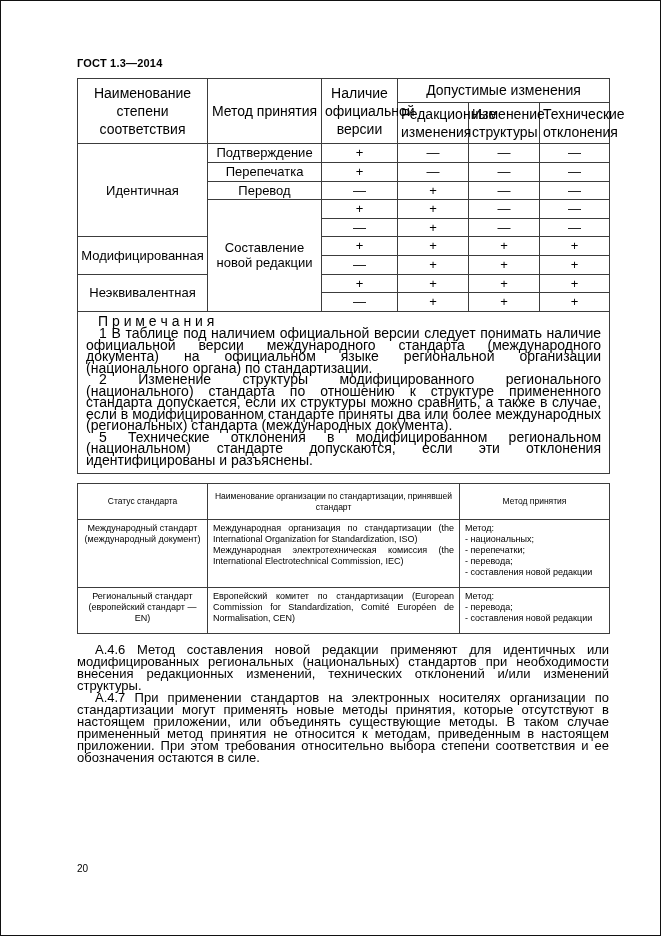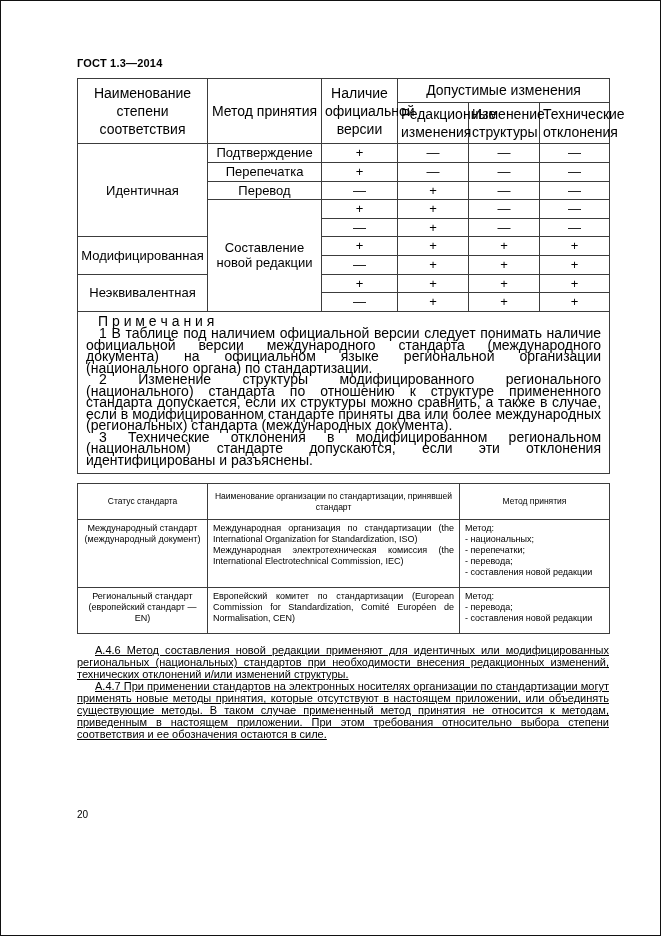--- a/index.html
+++ b/index.html
@@ -44,27 +44,26 @@
   .t2 td { font-size:9px; line-height:11px; vertical-align:top; padding:3px 5px 5px 5px; }
   .t2 td.status-cell { text-align:center; }
   .t2 td.org-cell p { text-align:justify; margin:0; }
   .t2 td.method-cell div { text-align:left; }
   .t2 tr.row-1 td { height:68px; }
   .t2 tr.row-2 td { height:46px; }
 
   
   .paragraphs { width:532px; margin-top:10px; }
   .paragraphs p {
-    font-size:11px; line-height:12px;
+    font-size:13px; line-height:12px;
     text-align:justify; text-indent:18px;
     margin:0;
-    text-decoration:underline;
-  }
-
-  .page-number { position:absolute; left:76px; top:808px; font-size:10px; }
+  }
+
+  .page-number { position:absolute; left:76px; top:862px; font-size:10px; }
 </style>
 </head>
 <body>
 
 <div class="page">
   <div class="content">
 
     <div class="doc-header">ГОСТ 1.3—2014</div>
 
 
@@ -152,21 +151,21 @@
             <td class="cell">+</td>
             <td class="cell">+</td>
           </tr>
         </tbody>
       <tbody>
         <tr>
           <td class="notes-cell" colspan="6">
               <div class="notes-title">П р и м е ч а н и я</div>
               <p class="note">1  В таблице под наличием официальной версии следует понимать наличие официальной версии международного стандарта (международного документа) на официальном языке региональной организации (национального органа) по стандартизации.</p>
               <p class="note">2  Изменение структуры модифицированного регионального (национального) стандарта по отношению к структуре примененного стандарта допускается, если их структуры можно сравнить, а также в случае, если в модифицированном стандарте приняты два или более международных (региональных) стандарта (международных документа).</p>
-              <p class="note">3  Технические отклонения в модифицированном региональном (национальном) стандарте допускаются, если эти отклонения идентифицированы и разъяснены.</p>
+              <p class="note">5  Технические отклонения в модифицированном региональном (национальном) стандарте допускаются, если эти отклонения идентифицированы и разъяснены.</p>
             </td>
         </tr>
       </tbody>
     </table>
 
 
     <table class="t2">
       <colgroup>
         <col style="width:130px">
           <col style="width:252px">

